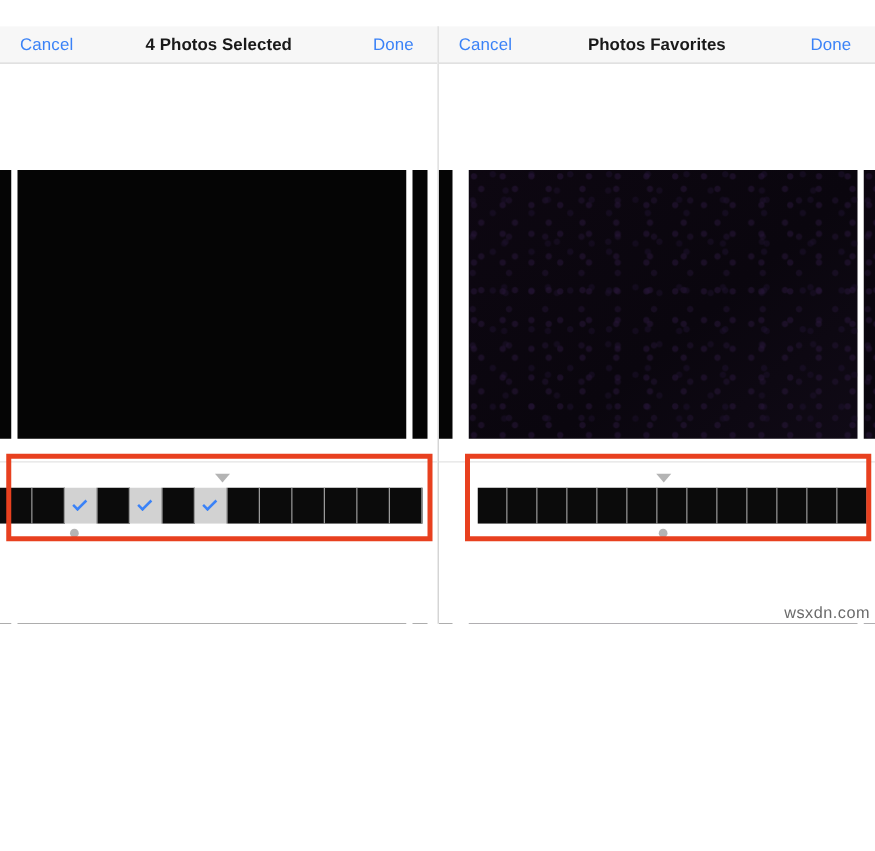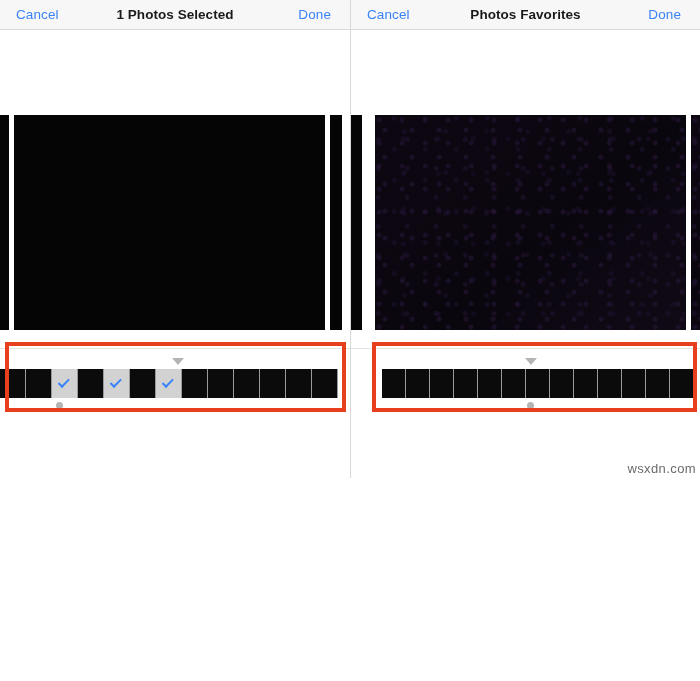--- a/index.html
+++ b/index.html
@@ -4,21 +4,21 @@
 <style>
   * { box-sizing: border-box; margin: 0; padding: 0; }
   html, body {
     width: 700px; height: 681px;
     background: #ffffff;
     font-family: "Liberation Sans", sans-serif;
     overflow: hidden;
   }
   .screens { position: relative; width: 700px; height: 681px; display: flex; }
 
-  .panel { position: relative; width: 350px; height: 478px; background: #ffffff; overflow: hidden; }
+  .panel { position: relative; width: 350px; height: 478px; background: #ffffff; overflow: hidden; margin-top: 21px; }
   .panel.right { border-left: 1px solid #d8d8d8; }
 
   
   .navbar {
     position: relative; height: 30px; width: 100%;
     background: #f7f7f7;
     border-bottom: 1px solid #d9d9d9;
     display: flex; align-items: center;
   }
   .nav-btn {
@@ -126,21 +126,21 @@
 </style>
 </head>
 <body>
 
 <div class="screens">
 
   <div class="panel left">
 
     <div class="navbar">
       <button class="nav-btn nav-cancel">Cancel</button>
-      <div class="nav-title">1 Photos Selected</div>
+      <div class="nav-title">4 Photos Selected</div>
       <button class="nav-btn nav-done">Done</button>
     </div>
 
     <div class="gap-top"></div>
 
     <div class="stage">
 
       <div class="photo-strip blk edge-left" style="width:9px;">
         <div class="inner">
           <div class="sel-circle sel-partial" style="left:-16px; top:365px;"></div>

